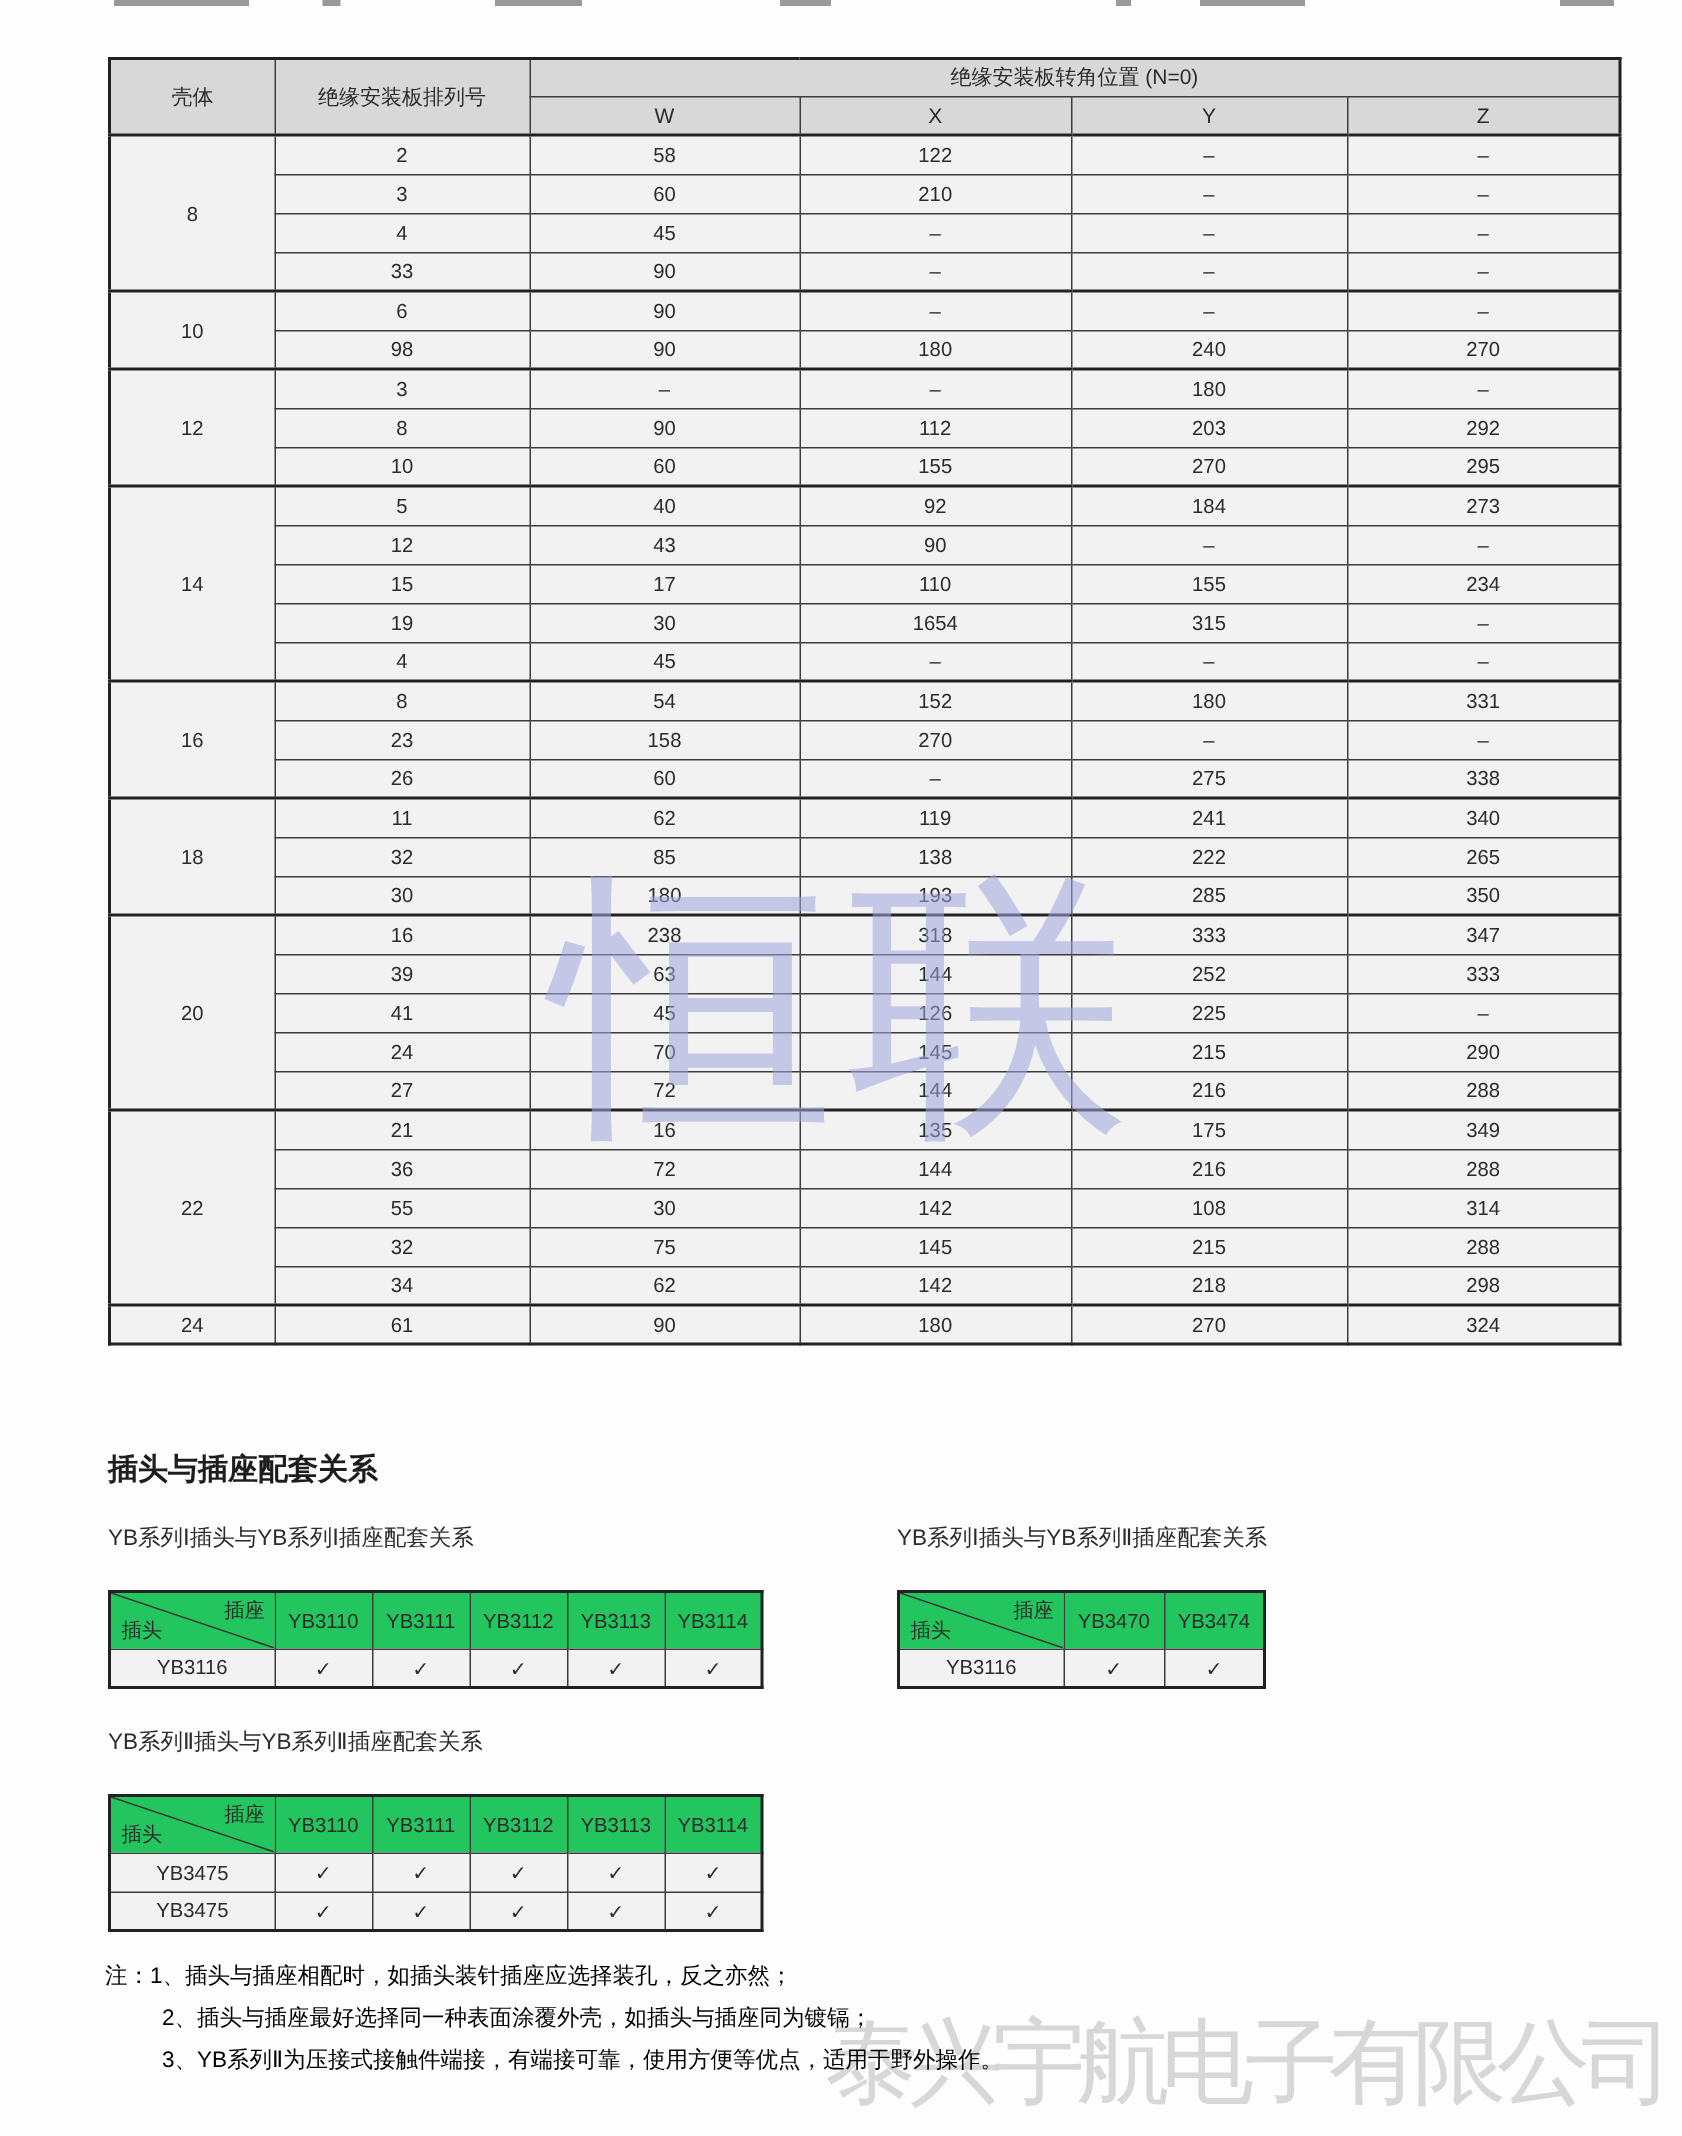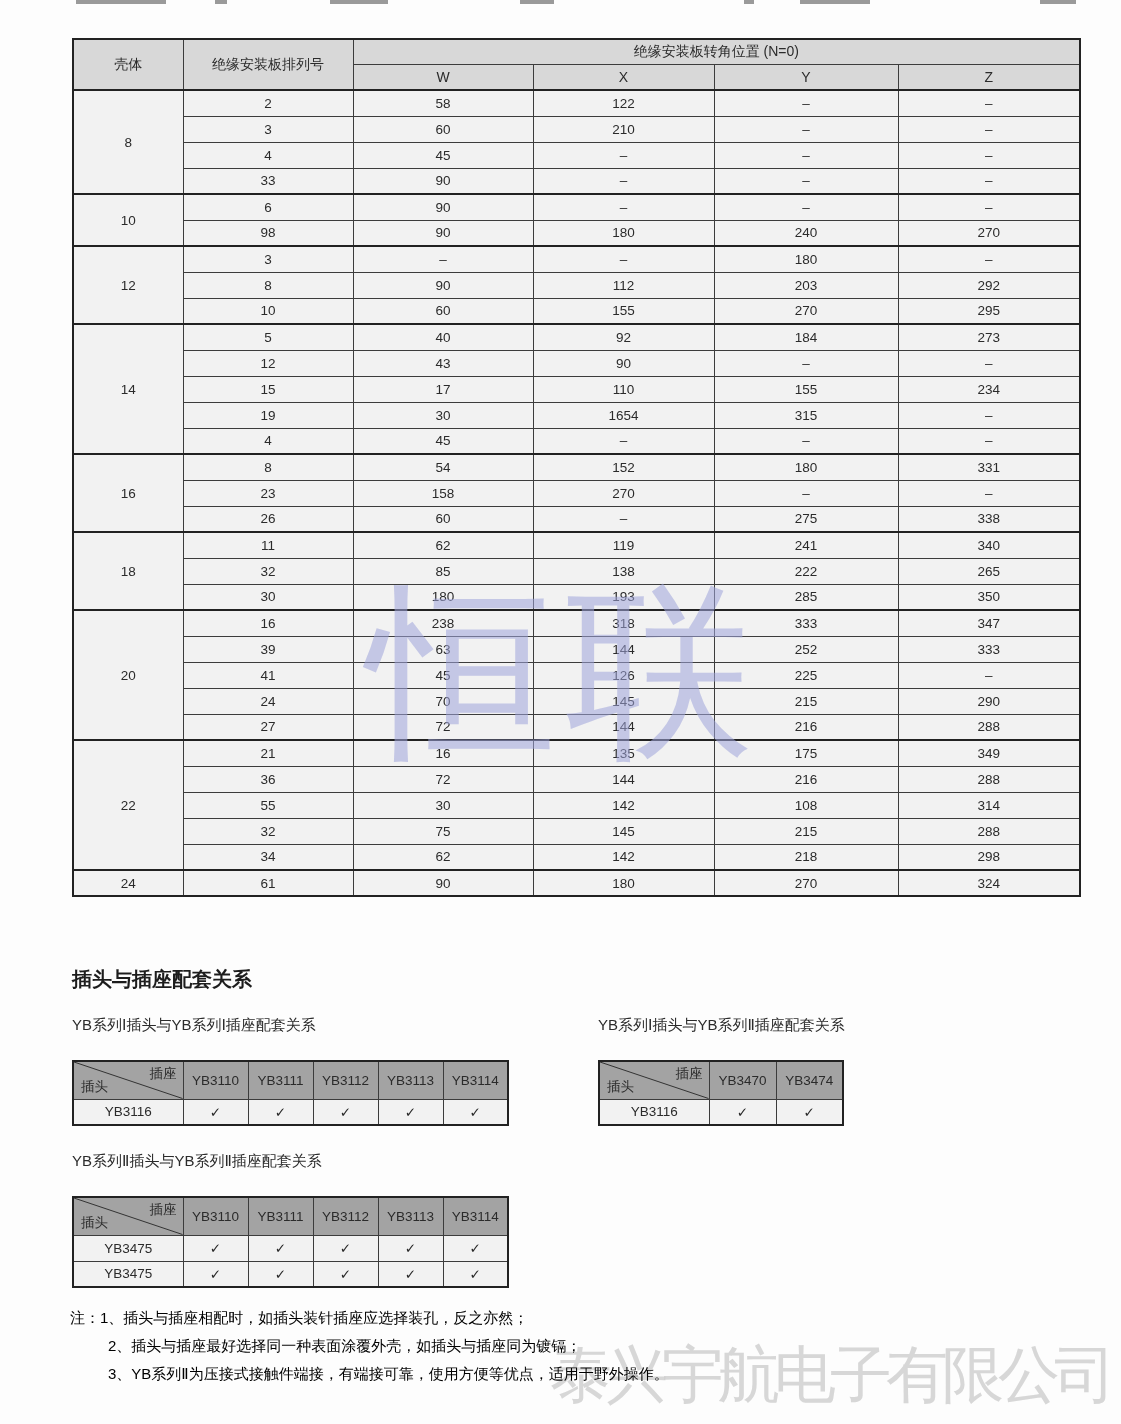--- a/index.html
+++ b/index.html
@@ -41,21 +41,21 @@
 
   
   .match-wrap { position:absolute; z-index:1; }
   .mw1 { left:72px;  top:1060px; }
   .mw2 { left:598px; top:1060px; }
   .mw3 { left:72px;  top:1196px; }
   table.match { border-collapse:collapse; table-layout:fixed; border:2px solid #222; }
   table.match th, table.match td {
     border:1px solid #3c3c3c; text-align:center; vertical-align:middle;
   }
-  table.match thead th { background:#a3a3a3; font-weight:normal; font-size:13.5px; height:38px; }
+  table.match thead th { background:#22c55e; font-weight:normal; font-size:13.5px; height:38px; }
   table.match tbody td { background:#f2f2f2; height:26px; font-size:13.5px; }
   table.match col.diag { width:110px; }
   table.match col.c    { width:65px; }
   table.match.two col.c { width:67px; }
   th.diag-cell { position:relative; padding:0; }
   .diag-svg { position:absolute; inset:0; width:100%; height:100%; }
   .diag-top    { position:absolute; right:6px; top:3px;    font-size:13.5px; }
   .diag-bottom { position:absolute; left:7px;  bottom:3px; font-size:13.5px; }
 
   

